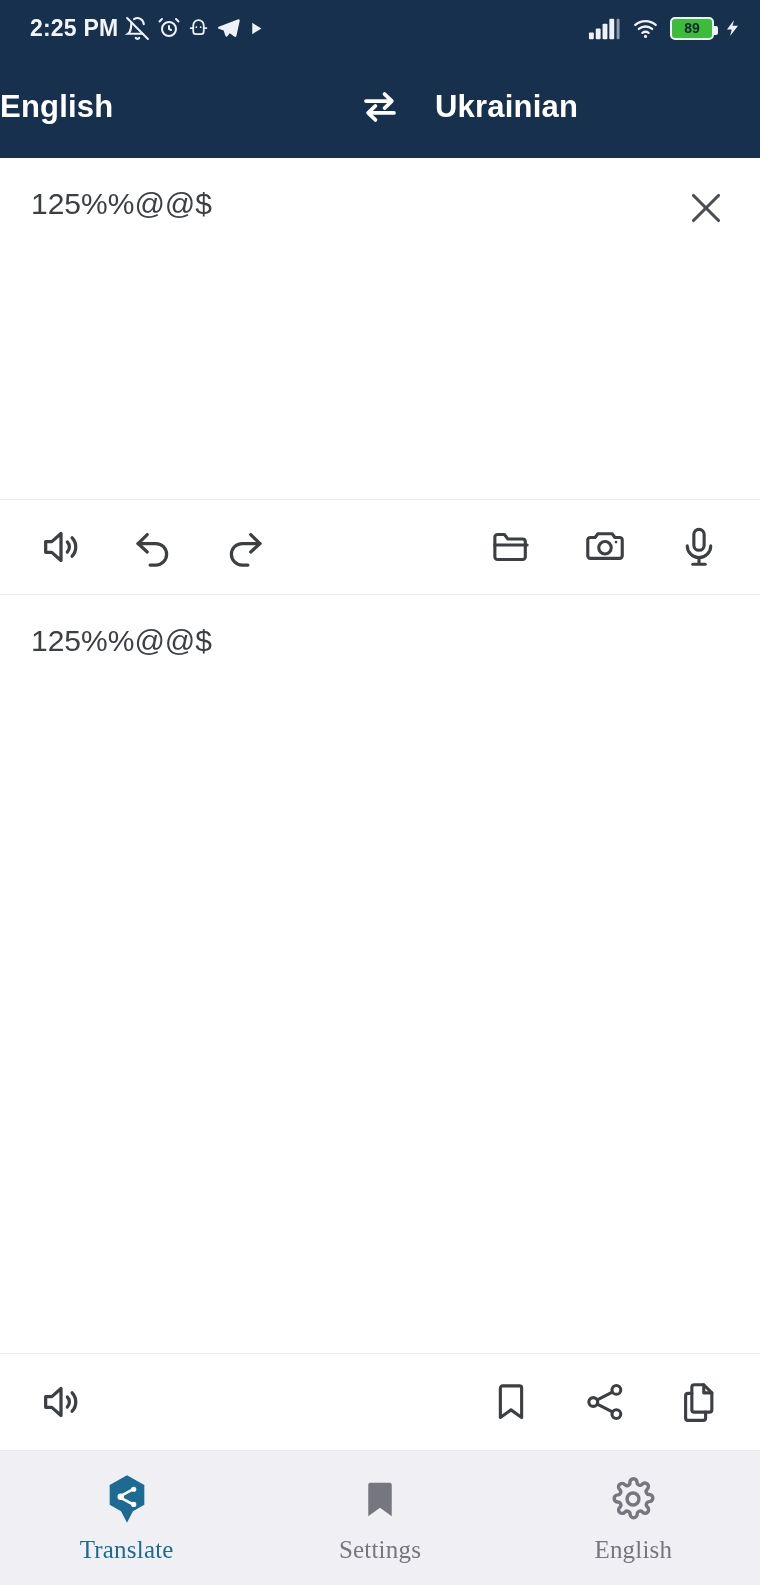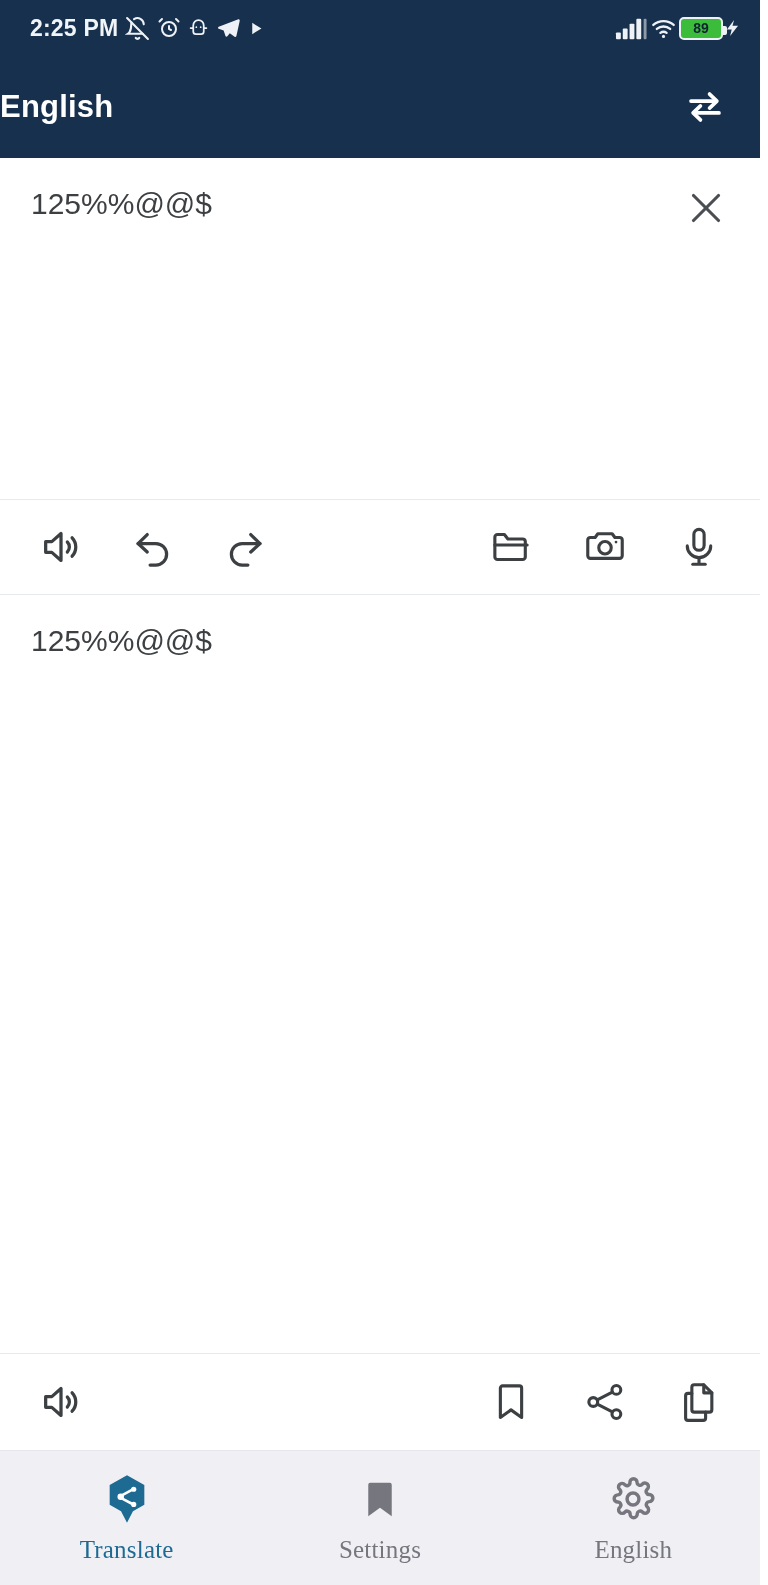--- a/index.html
+++ b/index.html
@@ -11,21 +11,21 @@
   }
   #app { width:760px; height:1585px; display:flex; flex-direction:column; background:#0f766e; }
 
   
   .statusbar {
     height:56px; background:#16304d; color:#eef2f6;
     display:flex; align-items:center; justify-content:space-between;
     padding:0 18px 0 30px; flex:none;
   }
   .sb-left { display:flex; align-items:center; gap:7px; }
-  .sb-right { display:flex; align-items:center; }
+  .sb-right { display:flex; align-items:center; gap:9px; }
   .sb-clock { font-size:23px; font-weight:700; letter-spacing:.2px; color:#f2f5f8; }
   .sb-ico { display:flex; align-items:center; }
   .battery {
     position:relative; width:44px; height:23px;
     border:2.5px solid #eef2f6; border-radius:5px;
     display:flex; align-items:center; justify-content:center;
     background:#3bbd3b;
   }
   .battery:after{
     content:""; position:absolute; right:-6px; top:7px;
@@ -175,20 +175,21 @@
   <div class="langbar">
     <div class="lang">English</div>
     <div class="swap">
       <svg width="46" height="42" viewBox="0 0 24 24" fill="none" stroke="#ffffff" stroke-width="2.1" stroke-linecap="round" stroke-linejoin="round">
         <path d="M4 8.6h14"></path>
         <path d="M14.6 4.6 18.8 8.6 14.6 12.6"></path>
         <path d="M20 15.4H6"></path>
         <path d="M9.4 11.4 5.2 15.4 9.4 19.4"></path>
       </svg>
     </div>
+    <div class="lang">Ukrainian</div>
   </div>
 
   <div class="source">
     <div class="src-text">125%%@@$</div>
     <div class="clear-btn">
       <svg width="40" height="40" viewBox="0 0 24 24" fill="none" stroke="#4a4d52" stroke-width="1.9" stroke-linecap="round">
         <line x1="4.5" y1="4.5" x2="19.5" y2="19.5"></line>
         <line x1="19.5" y1="4.5" x2="4.5" y2="19.5"></line>
       </svg>
     </div>

